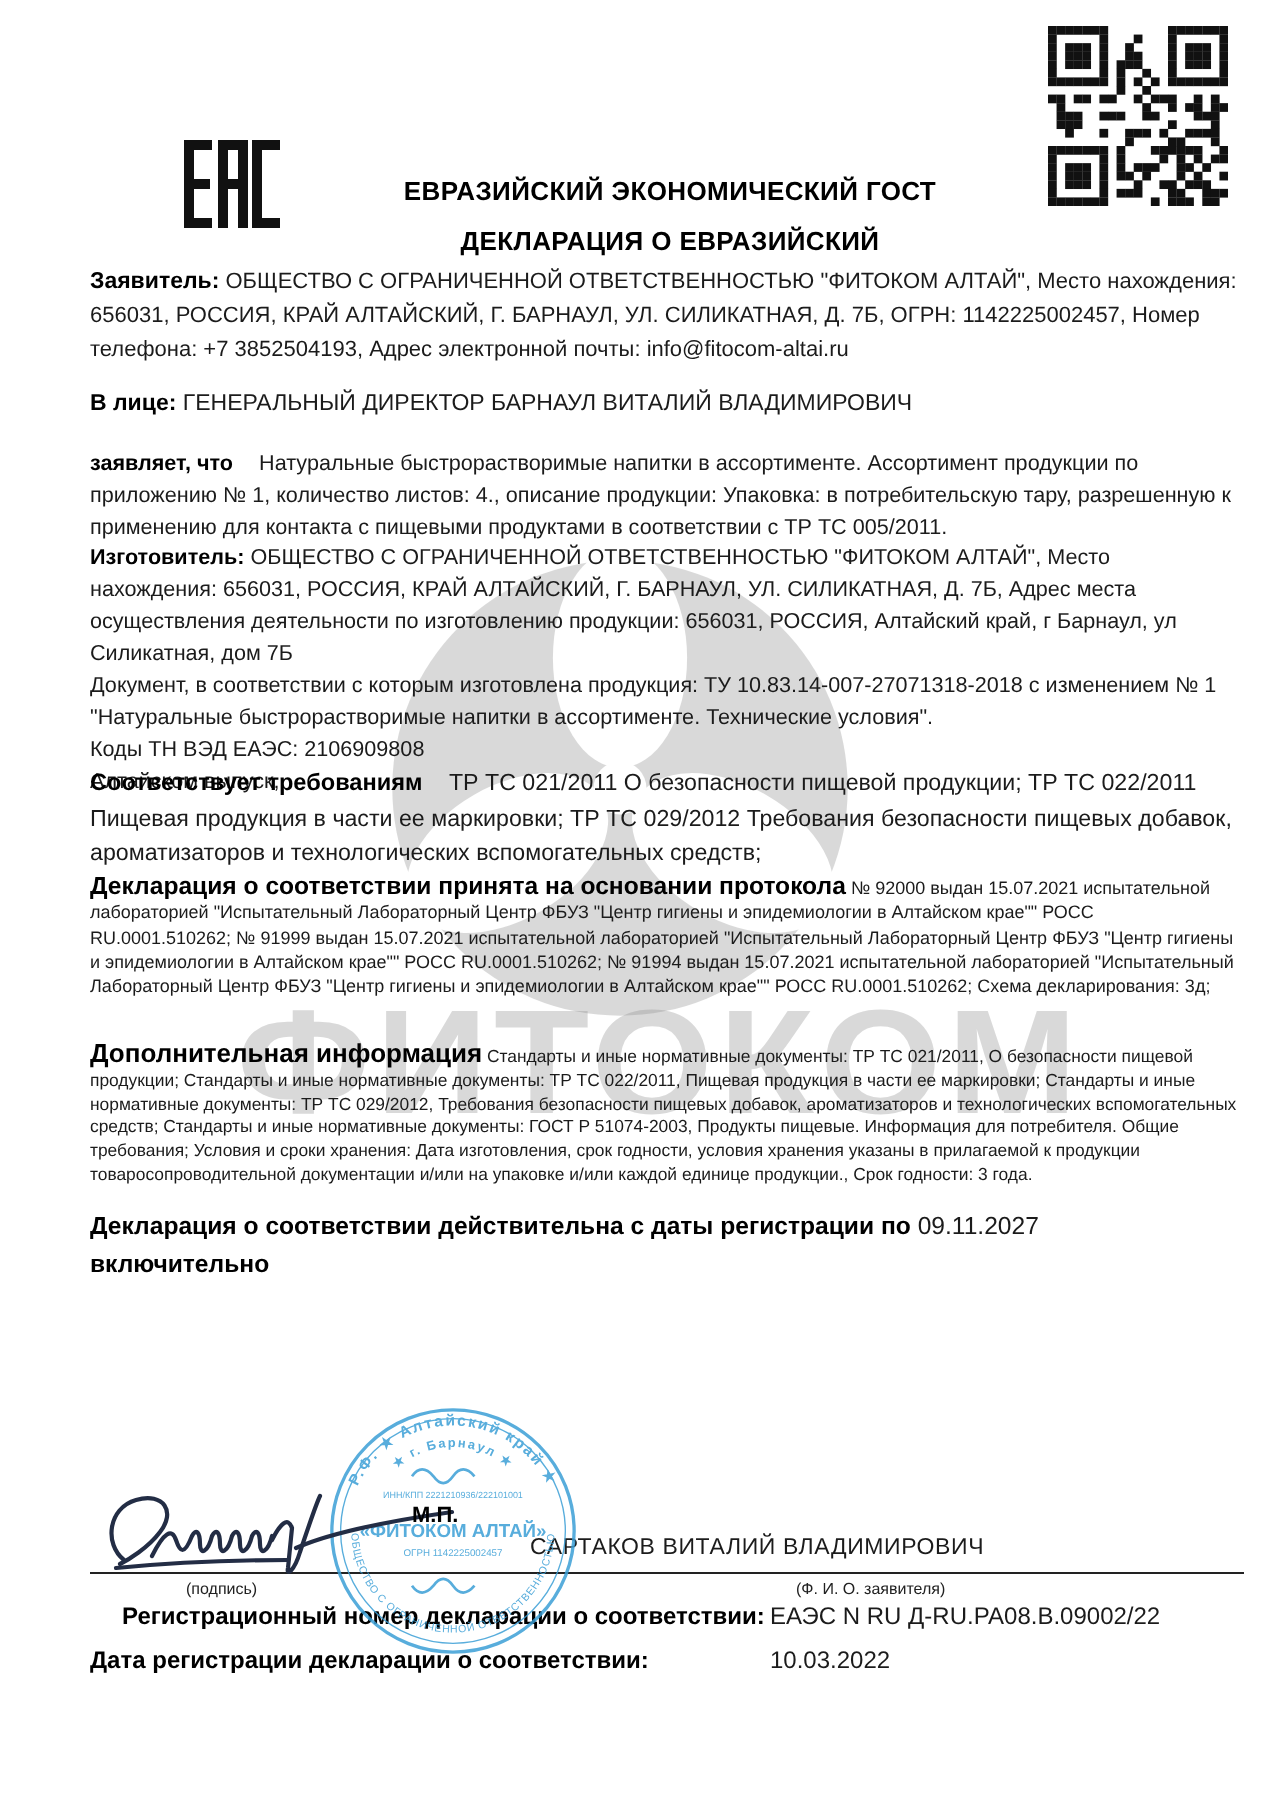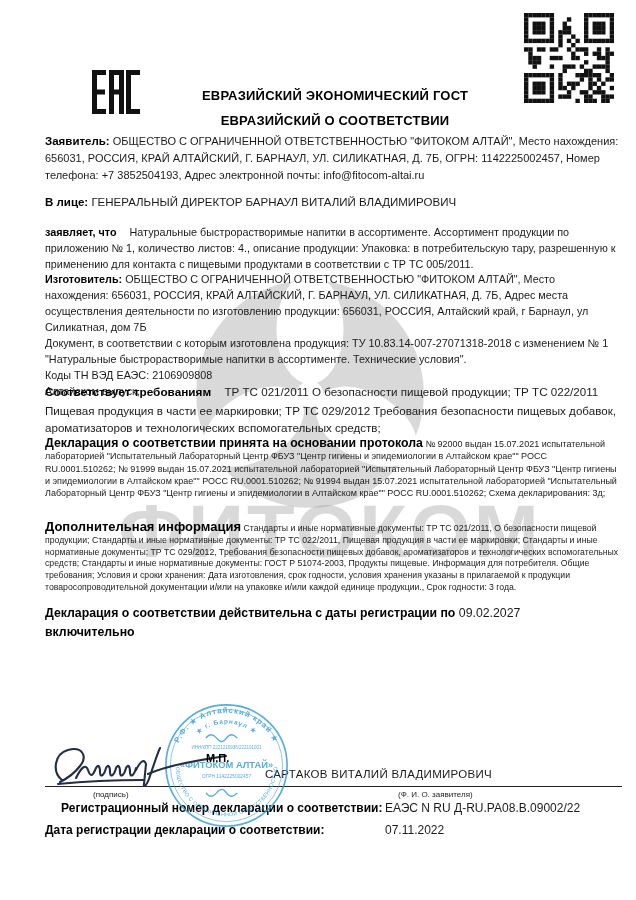--- a/index.html
+++ b/index.html
@@ -305,21 +305,21 @@
         <rect x="12" y="20" width="1.02" height="1.02" fill="#111"></rect>
         <rect x="14" y="20" width="1.02" height="1.02" fill="#111"></rect>
         <rect x="15" y="20" width="1.02" height="1.02" fill="#111"></rect>
         <rect x="16" y="20" width="1.02" height="1.02" fill="#111"></rect>
         <rect x="18" y="20" width="1.02" height="1.02" fill="#111"></rect>
         <rect x="19" y="20" width="1.02" height="1.02" fill="#111"></rect>
       </svg>
 
     <div class="title-block">
       <div class="title-line1">ЕВРАЗИЙСКИЙ ЭКОНОМИЧЕСКИЙ ГОСТ</div>
-      <div class="title-line2">ЕВРАЗИЙСКИЙ О СООТВЕТСТВИИ</div>
+      <div class="title-line2">ДЕКЛАРАЦИЯ О ЕВРАЗИЙСКИЙ</div>
     </div>
 
     <div class="sec s-applicant">
       <b>Заявитель:</b>
       <span>ОБЩЕСТВО С ОГРАНИЧЕННОЙ ОТВЕТСТВЕННОСТЬЮ "ФИТОКОМ АЛТАЙ", Место нахождения: 656031, РОССИЯ, КРАЙ АЛТАЙСКИЙ, Г. БАРНАУЛ, УЛ. СИЛИКАТНАЯ, Д. 7Б, ОГРН: 1142225002457, Номер телефона: +7 3852504193, Адрес электронной почты: info@fitocom-altai.ru</span>
     </div>
 
     <div class="sec s-person">
       <b>В лице:</b>
       <span>ГЕНЕРАЛЬНЫЙ ДИРЕКТОР БАРНАУЛ ВИТАЛИЙ ВЛАДИМИРОВИЧ</span>
@@ -350,21 +350,21 @@
       <span>№ 92000 выдан 15.07.2021  испытательной лабораторией "Испытательный Лабораторный Центр ФБУЗ "Центр гигиены и эпидемиологии в Алтайском крае"" РОСС RU.0001.510262; № 91999 выдан 15.07.2021  испытательной лабораторией "Испытательный Лабораторный Центр ФБУЗ "Центр гигиены и эпидемиологии в Алтайском крае"" РОСС RU.0001.510262; № 91994 выдан 15.07.2021  испытательной лабораторией "Испытательный Лабораторный Центр ФБУЗ "Центр гигиены и эпидемиологии в Алтайском крае"" РОСС RU.0001.510262; Схема декларирования: 3д;</span>
     </div>
 
     <div class="sec s-additional">
       <b>Дополнительная информация</b>
       <span>Стандарты и иные нормативные документы: ТР ТС 021/2011, О безопасности пищевой продукции; Стандарты и иные нормативные документы: ТР ТС 022/2011, Пищевая продукция в части ее маркировки; Стандарты и иные нормативные документы: ТР ТС 029/2012, Требования безопасности пищевых добавок, ароматизаторов и технологических вспомогательных средств; Стандарты и иные нормативные документы: ГОСТ Р 51074-2003, Продукты пищевые. Информация для потребителя. Общие требования; Условия и сроки хранения: Дата изготовления, срок годности, условия хранения указаны в прилагаемой к продукции товаросопроводительной документации и/или на упаковке и/или каждой единице продукции., Срок годности: 3 года.</span>
     </div>
 
     <div class="sec s-validity">
       <span>Декларация о соответствии действительна с даты регистрации по</span>
-      <span class="val-date">09.02.2027</span>
+      <span class="val-date">09.11.2027</span>
       <div>включительно</div>
     </div>
 
     <div class="sig-line"></div>
 
     <svg class="sig-svg" viewBox="0 0 185 52">
       <g fill="none" stroke="#232d45" stroke-width="2.1" stroke-linecap="round" stroke-linejoin="round">
         <path d="M14,40 C4,32 6,14 20,10 C34,6 40,16 32,26 C26,34 16,40 12,42"></path>
         <path d="M28,38 C34,26 38,24 40,30 C42,36 44,38 48,28 C50,24 52,26 52,32 C52,38 56,36 58,28 C60,24 62,26 62,32 C62,38 66,36 68,28 C70,24 72,26 72,32 C72,38 76,36 78,28 C80,24 82,26 82,32 C82,38 86,36 88,28"></path>
         <path d="M88,30 C92,22 96,18 98,24 L96,44 C95,48 99,46 102,36 C106,24 110,12 112,8"></path>
@@ -402,16 +402,16 @@
     </svg>
 
     <div class="mp">М.П.</div>
     <div class="cap-sign">(подпись)</div>
     <div class="applicant-name">САРТАКОВ ВИТАЛИЙ ВЛАДИМИРОВИЧ</div>
     <div class="cap-name">(Ф. И. О. заявителя)</div>
 
     <div class="reg-row1-label">Регистрационный номер декларации о соответствии:</div>
     <div class="reg-row1-value">ЕАЭС N RU Д-RU.РА08.В.09002/22</div>
     <div class="reg-row2-label">Дата регистрации декларации о соответствии:</div>
-    <div class="reg-row2-value">07.11.2022</div>
+    <div class="reg-row2-value">10.03.2022</div>
 
   </div>
 </div>
 
 </body></html>

